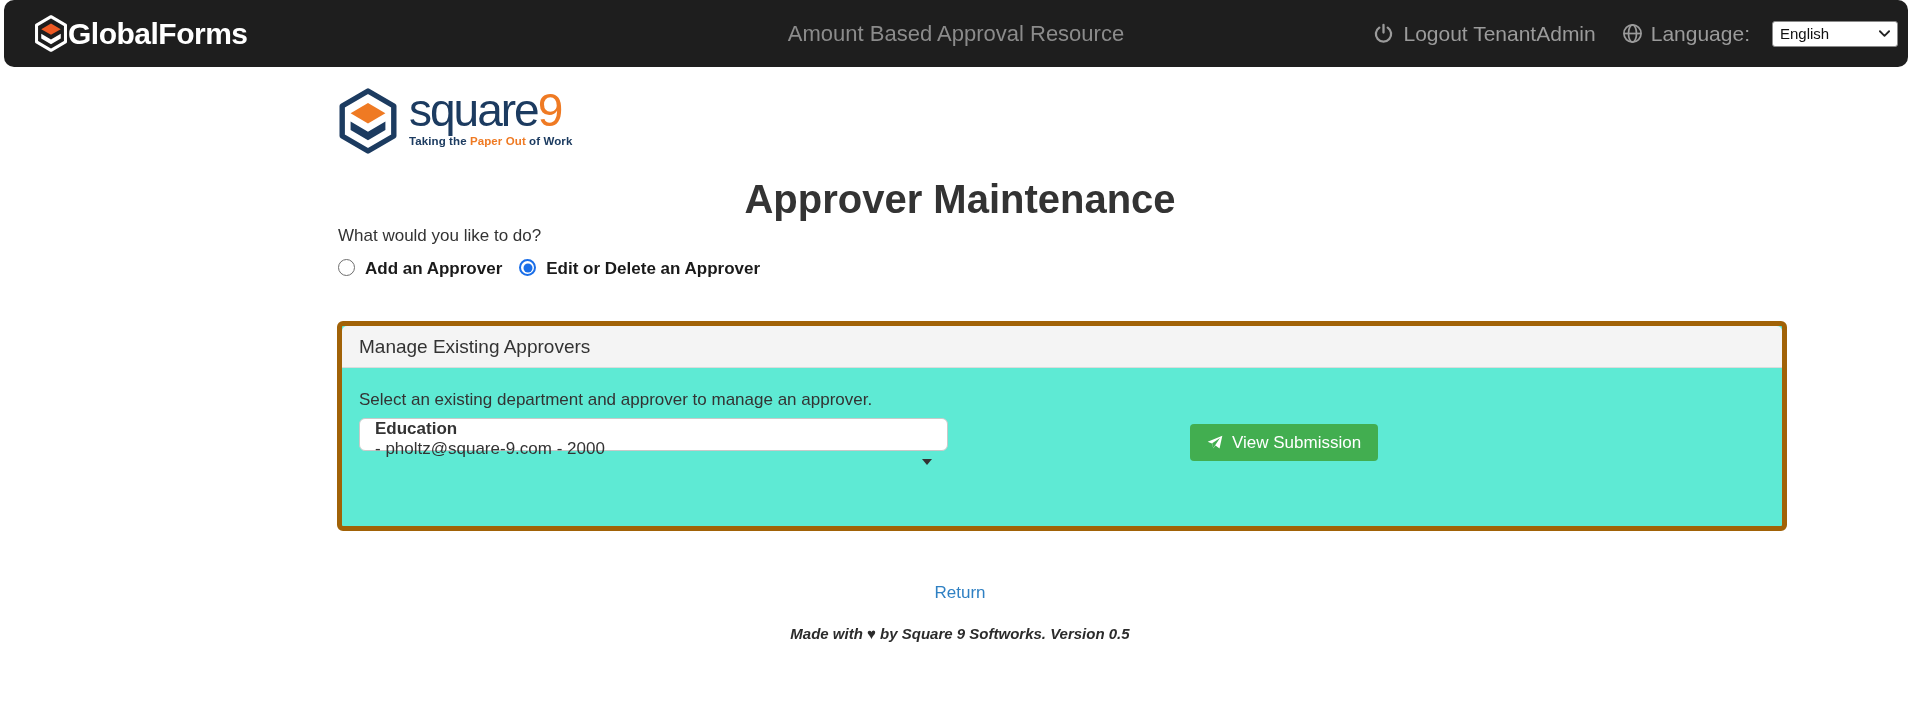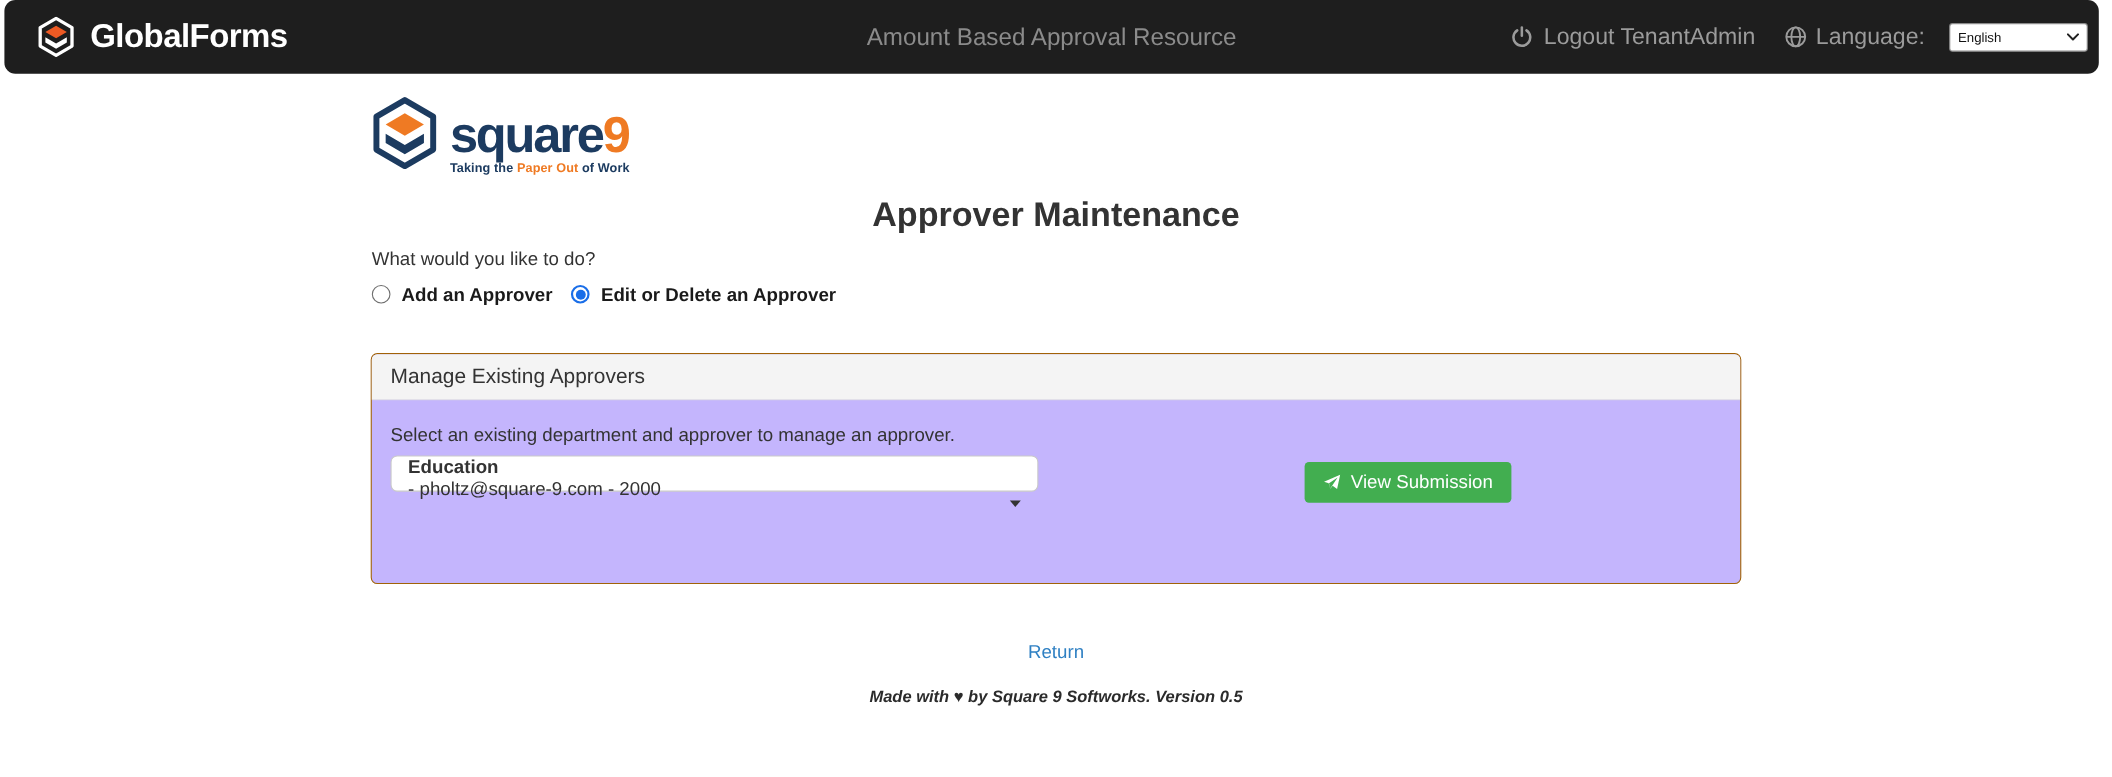--- a/index.html
+++ b/index.html
@@ -6,62 +6,62 @@
   body{
     width:1920px;height:706px;position:relative;overflow:hidden;
     background:#ffffff;font-family:"Liberation Sans",sans-serif;
   }
   
   .navbar{
     position:absolute;left:4px;top:0;width:1904px;height:67px;
     background:#1e1e1e;border-radius:10px;
     display:flex;align-items:center;padding:0 10px 0 30px;box-sizing:border-box;
   }
-  .brand{display:flex;align-items:center;gap:14px;cursor:pointer;z-index:2;text-align:right;}
+  .brand{display:flex;align-items:center;cursor:pointer;z-index:2;text-align:right;}
   .brand-icon svg{display:block;}
   .brand-text{color:#ffffff;font-size:30px;font-weight:700;letter-spacing:-0.5px;}
   .nav-title{
     position:absolute;left:0;width:100%;text-align:center;
     color:#8b8b8b;font-size:22px;pointer-events:none;
   }
   .nav-right{margin-left:auto;display:flex;align-items:center;color:#9b9b9b;font-size:21px;z-index:2;}
   .nav-right svg{display:block;}
   .logout{display:flex;align-items:center;gap:9px;cursor:pointer;text-align:right;}
   .lang-wrap{display:flex;align-items:center;gap:8px;margin-left:26px;}
   .lang-select{
     width:126px;height:26px;background:#ffffff;border:1px solid #8a8a8a;border-radius:3px;
     display:flex;align-items:center;justify-content:space-between;
-    padding:0 7px;box-sizing:border-box;color:#111111;font-size:12px;cursor:pointer;margin-left:14px;
+    padding:0 7px;box-sizing:border-box;color:#111111;font-size:15px;cursor:pointer;margin-left:14px;
   }
   
   .s9-logo{position:absolute;left:337px;top:88px;display:flex;gap:10px;}
   .s9-right{display:flex;flex-direction:column;}
-  .s9-word{font-size:46px;font-weight:700;color:#1c3b60;letter-spacing:-2px;line-height:44px;margin-top:12px;}
+  .s9-word{font-size:46px;font-weight:400;color:#1c3b60;letter-spacing:-2px;line-height:44px;margin-top:0px;}
   .s9-word .nine{color:#ef7a23;}
   .s9-tagline{font-size:11.5px;font-weight:700;color:#1c3b60;margin-top:3px;letter-spacing:0.1px;}
   .s9-tagline .hl{color:#ef7a23;}
   
   .page-heading{
     position:absolute;top:177px;left:0;width:100%;text-align:center;
-    font-size:31px;font-weight:700;color:#333333;
+    font-size:40px;font-weight:700;color:#333333;
   }
   .question{position:absolute;left:338px;top:226px;font-size:17px;color:#333333;}
   
   .radios{position:absolute;left:338px;top:259px;display:flex;align-items:center;gap:17px;}
   .radio-option{display:flex;align-items:flex-start;gap:10px;font-size:17px;font-weight:700;color:#1a1a1a;cursor:pointer;}
   .radio{width:17px;height:17px;border-radius:50%;box-sizing:border-box;background:#ffffff;border:1.5px solid #6e6e6e;flex:none;}
   .radio.checked{border:2px solid #1a6ee8;position:relative;}
   .radio.checked::after{
     content:"";position:absolute;left:50%;top:50%;transform:translate(-50%,-50%);
     width:9px;height:9px;border-radius:50%;background:#1a6ee8;
   }
   
   .panel{
-    position:absolute;left:337px;top:321px;width:1246px;height:210px;
-    border:1px solid #a16207;border-radius:6px;box-sizing:border-box;background:#c4b5fd;
+    position:absolute;left:337px;top:321px;width:1450px;height:210px;
+    border:5px solid #a16207;border-radius:6px;box-sizing:border-box;background:#5eead4;
   }
   .panel-header{
     height:42px;background:#f4f4f4;border-bottom:1px solid #dcdcdc;border-radius:5px 5px 0 0;
     display:flex;align-items:center;padding:0 17px;font-size:19px;color:#333333;box-sizing:border-box;
   }
   .panel-body{padding:22px 17px 0;}
   .desc{font-size:17px;color:#333333;}
   .select-label{margin-top:16px;font-size:17px;font-weight:700;color:#1a1a1a;}
   .dropdown{
     margin-top:8px;width:589px;height:33px;border:1px solid #c9c9c9;border-radius:6px;

